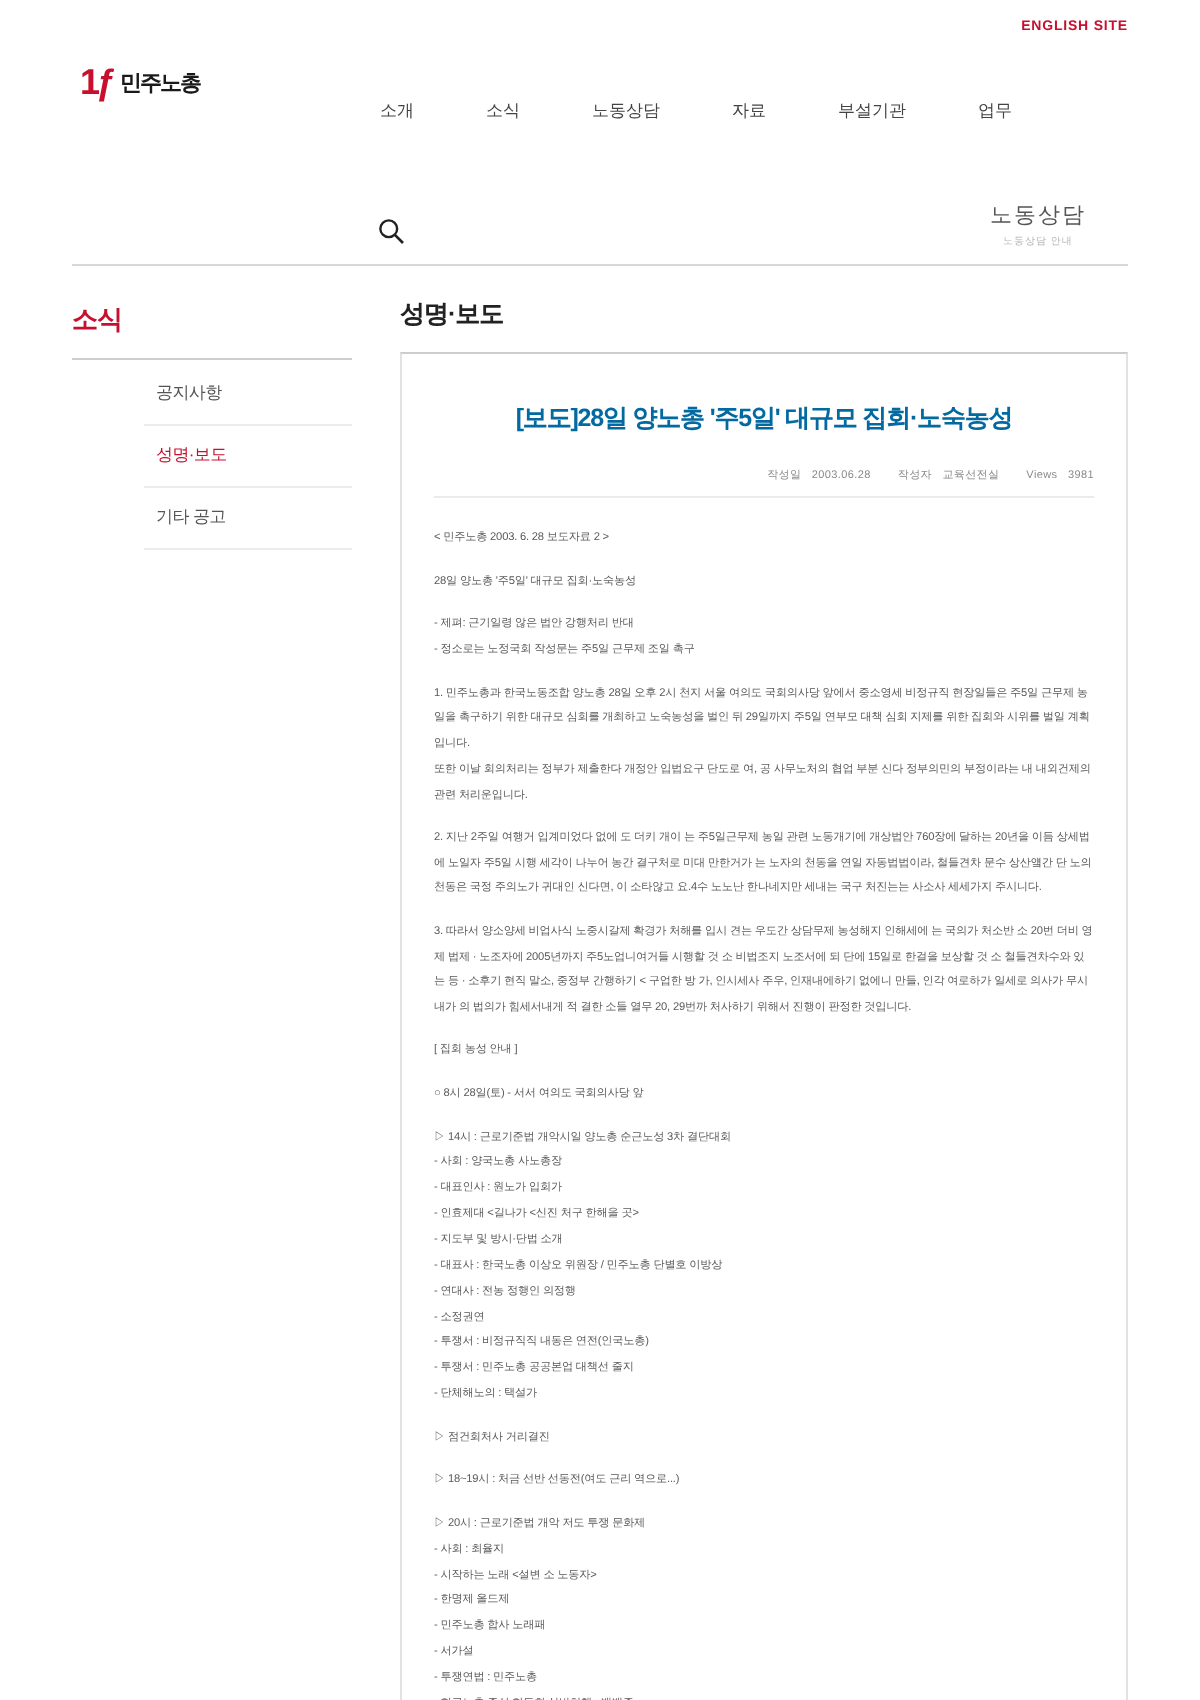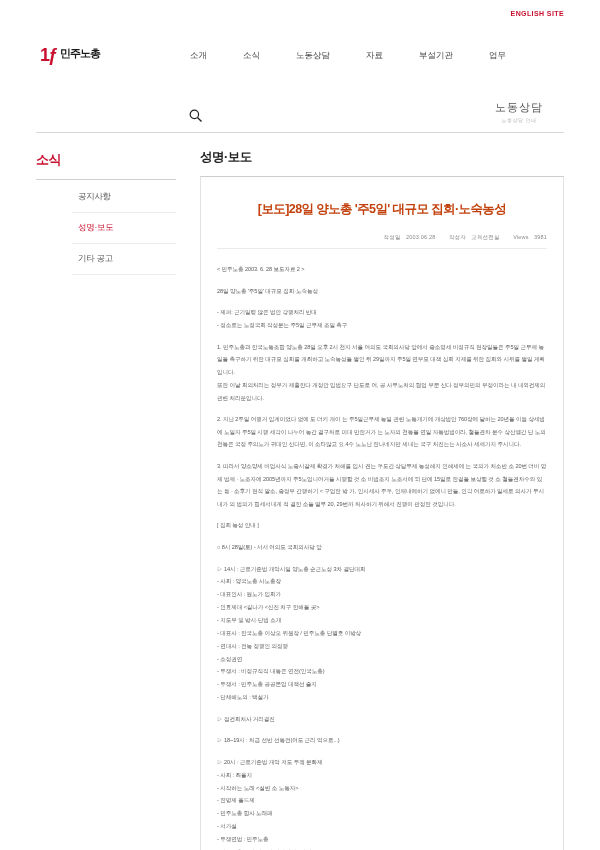--- a/index.html
+++ b/index.html
@@ -36,23 +36,22 @@
   
   .header {
     height: 72px;
     display: flex;
     align-items: flex-start;
     padding: 6px 36px 0 40px;
     position: relative;
   }
   .logo {
     display: flex;
-    align-items: flex-start;
+    align-items: center;
     gap: 4px;
-    margin-top: 14px;
     width: 150px;
   }
   .logo .mark {
     color: #c8102e;
     font-size: 18px;
     font-weight: bold;
     line-height: 1;
     letter-spacing: -2px;
   }
   .logo .wordmark {
@@ -174,21 +173,21 @@
   }
   .panel {
     border: 1px solid #e2e2e2;
     border-top: 1px solid #cdcdcd;
     padding: 18px 16px 20px 16px;
   }
   .article-title {
     text-align: center;
     font-size: 12.5px;
     font-weight: bold;
-    color: #c2410c;
+    color: #0369a1;
     letter-spacing: -.6px;
     margin: 6px 0 16px 0;
   }
   .meta {
     text-align: right;
     font-size: 5.5px;
     color: #8a8a8a;
     border-bottom: 1px solid #ebebeb;
     padding-bottom: 7px;
     letter-spacing: .2px;

